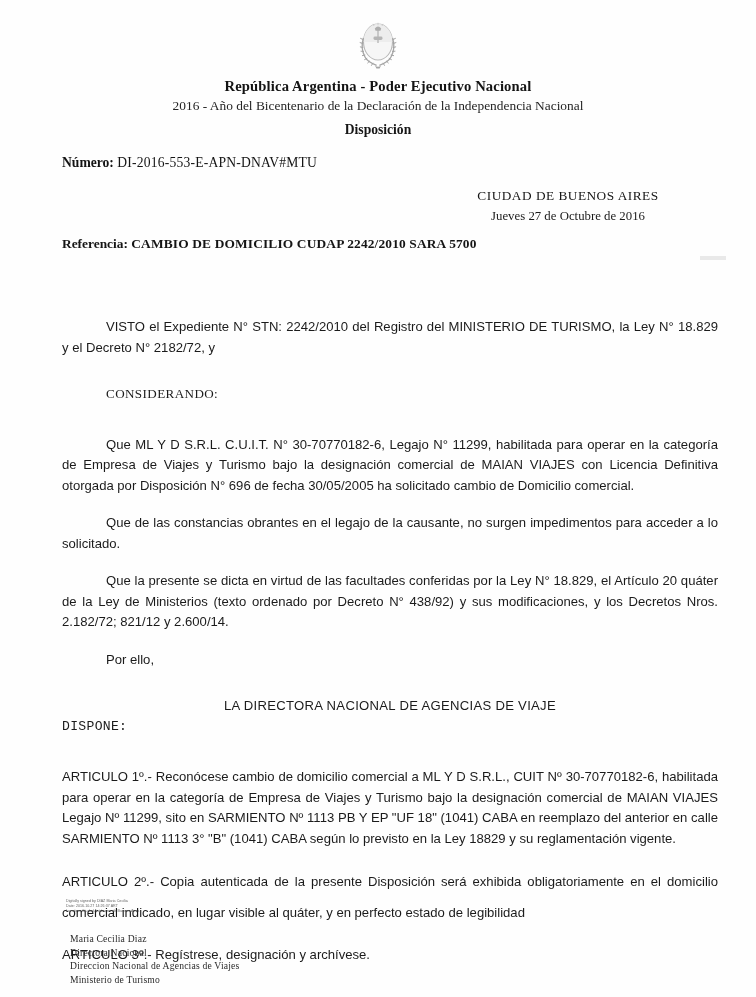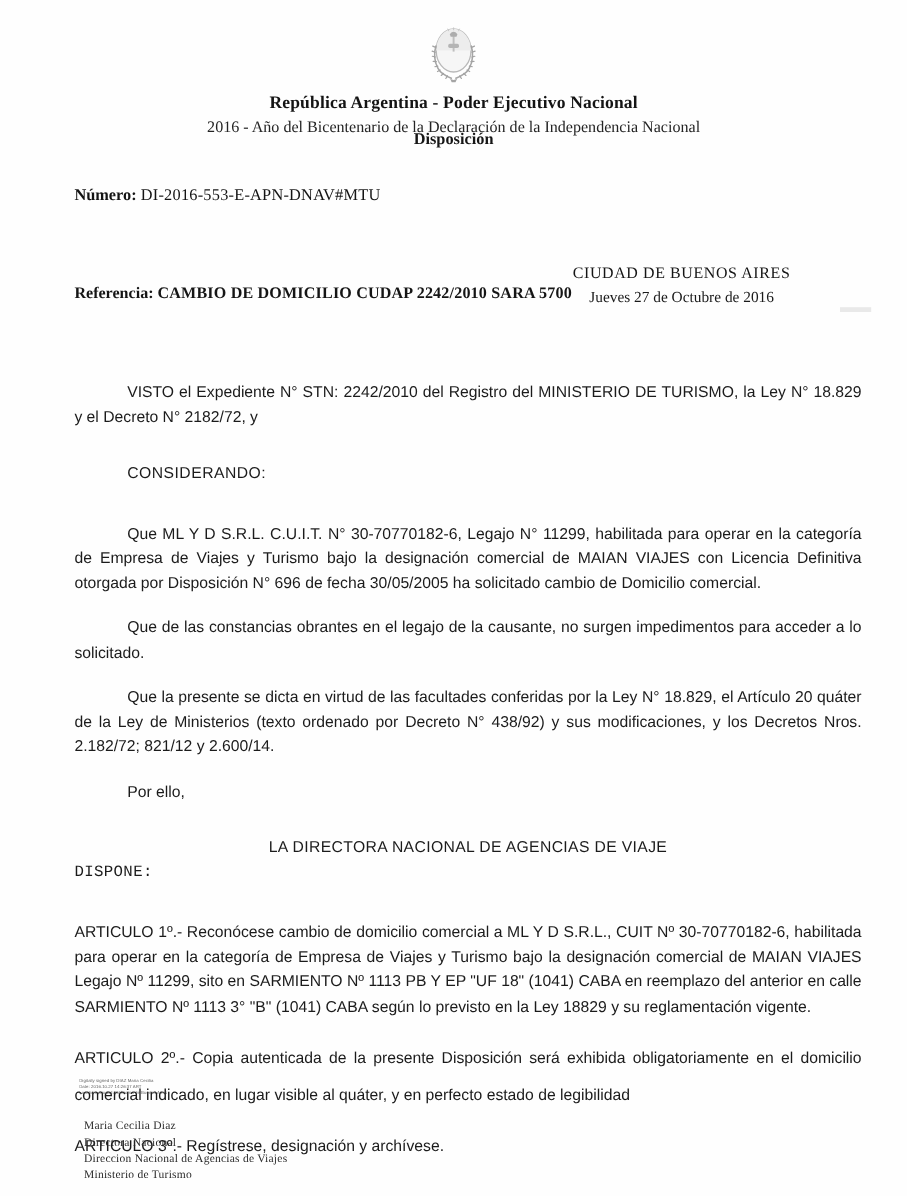--- a/index.html
+++ b/index.html
@@ -60,21 +60,21 @@
   .masthead-line2 {
     font-family: "Liberation Serif", "DejaVu Serif", serif;
     font-size: 13.4px;
     color: #242424;
     line-height: 1.3;
     margin-top: 2px;
   }
 
   .doc-type {
     position: absolute;
-    top: 108px;
+    top: 122px;
     left: 0;
     width: 756px;
     text-align: center;
     font-family: "Liberation Serif", "DejaVu Serif", serif;
     font-weight: bold;
     font-size: 13.6px;
     color: #161616;
   }
 
   
@@ -95,21 +95,20 @@
   }
 
   
   .citydate {
     position: absolute;
     top: 188px;
     right: 38px;
     text-align: center;
     width: 300px;
     left: auto;
-    margin-top: 32px;
   }
   .city {
     font-size: 13.3px;
     letter-spacing: 0.5px;
     color: #151515;
   }
   .date {
     font-size: 12.8px;
     color: #1a1a1a;
     margin-top: 5px;
@@ -145,21 +144,21 @@
     text-align: justify;
     text-justify: inter-word;
   }
   .p.indent { text-indent: 44px; }
   .gap-sm { height: 17px; }
   .gap-md { height: 26px; }
   .gap-lg { height: 30px; }
 
   .heading-left {
     text-indent: 44px;
-    font-family: Liberation Sans, sans-serif;
+    font-family: Liberation Serif, serif;
     font-size: 13.1px;
     letter-spacing: 0.4px;
   }
 
   .centered {
     text-align: center;
     letter-spacing: 0.3px;
   }
   .centered-2 {
     letter-spacing: 0.3px;

